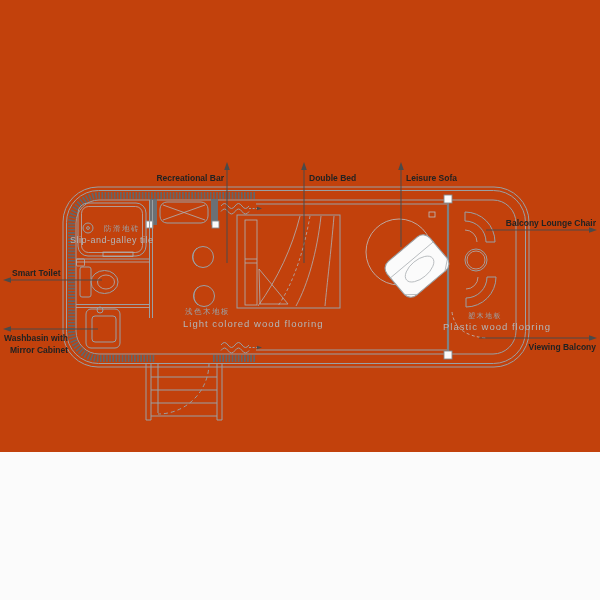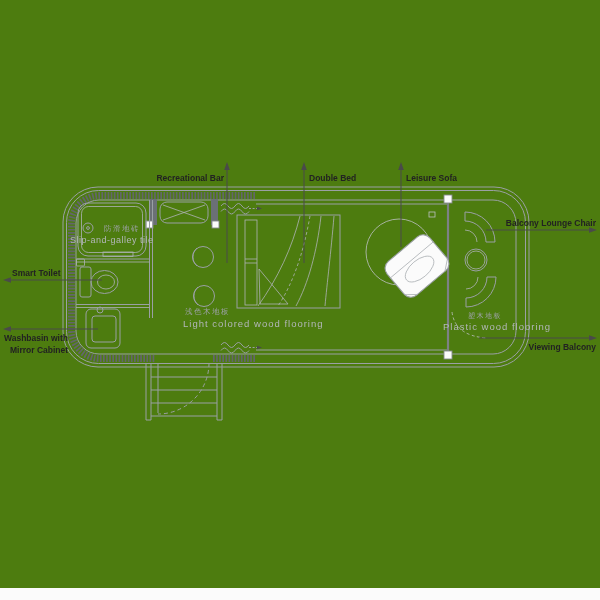--- a/index.html
+++ b/index.html
@@ -1,16 +1,16 @@
 <!DOCTYPE html>
 <html><head>
 <meta charset="utf-8">
 <style>
   html,body{margin:0;padding:0;background:#fbfbfb;width:600px;height:600px;overflow:hidden;}
-  #canvas{position:relative;width:600px;height:588px;background:#4d7c0f;font-family:"Liberation Sans","DejaVu Sans",sans-serif;}
+  #canvas{position:relative;width:600px;height:452px;background:#c2410c;font-family:"Liberation Sans","DejaVu Sans",sans-serif;}
   svg{position:absolute;left:0;top:0;}
   .ln{stroke:#9aa0a4;stroke-width:1;fill:none;}
   .lnThin{stroke:#aeb3b6;stroke-width:0.8;fill:none;}
   .lnLight{stroke:#bcc0c3;stroke-width:0.8;fill:none;}
   .wallBand{stroke:#62666a;stroke-width:7;fill:none;stroke-dasharray:1.7 1.4;}
   .wallSolid{fill:#6b7075;}
   .post{fill:#fbfbfb;stroke:#85898d;stroke-width:0.9;}
   .leader{stroke:#4a4a4a;stroke-width:1;fill:none;}
   .arrow{fill:#4a4a4a;stroke:none;}
   .dash{stroke-dasharray:3 2.4;}

